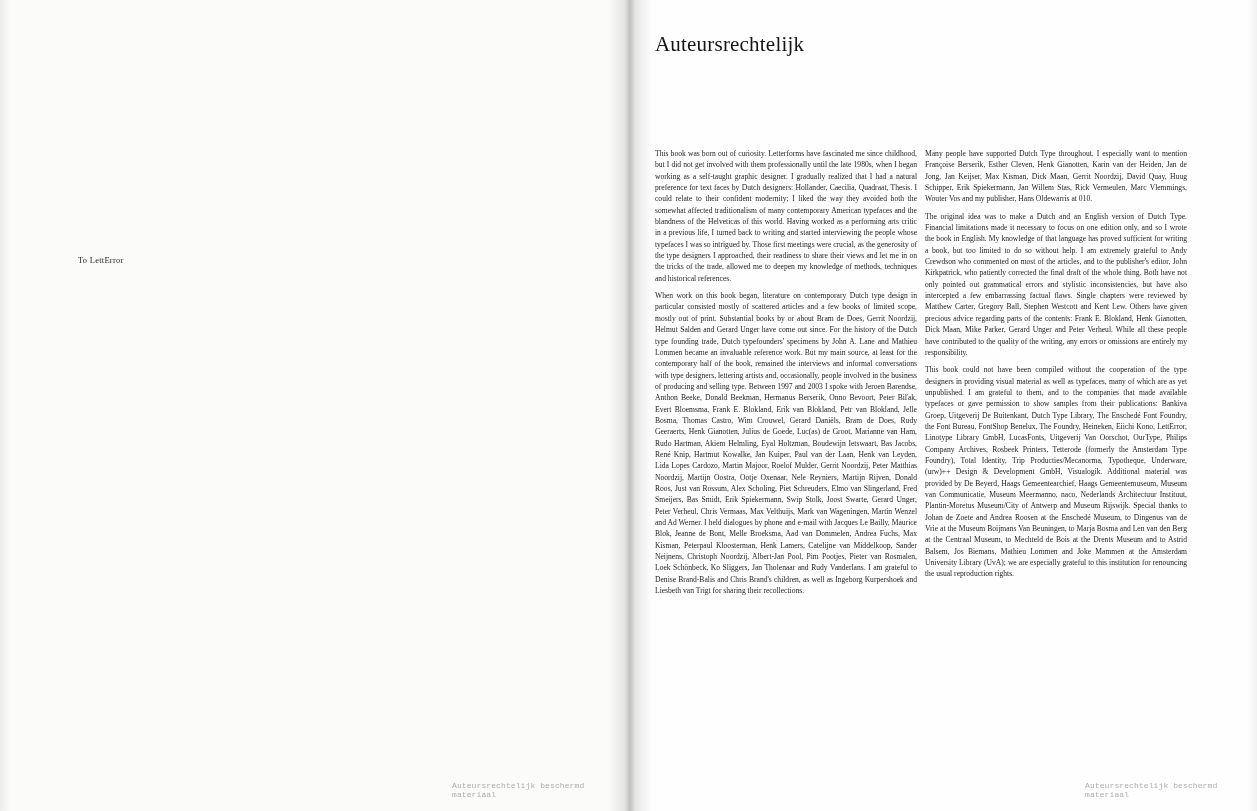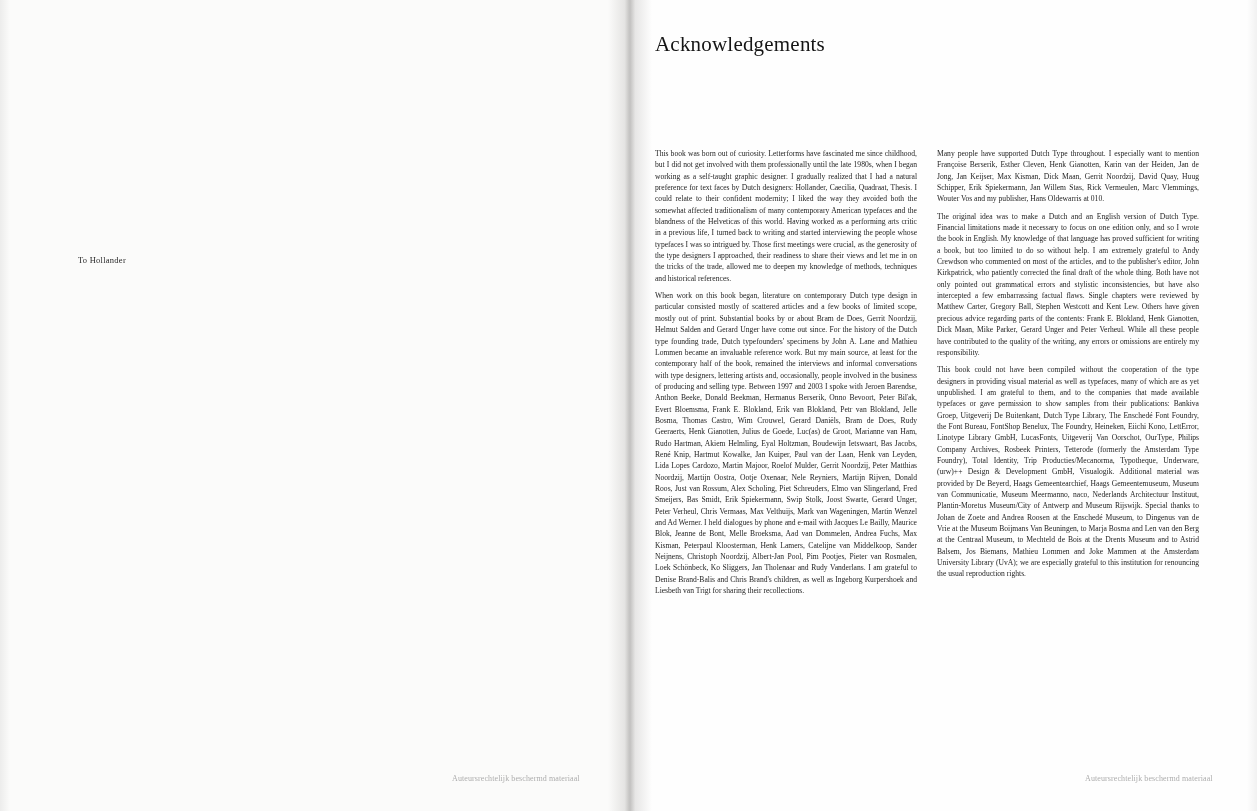--- a/index.html
+++ b/index.html
@@ -89,21 +89,21 @@
     margin: 0;
   }
 
   
   .columns {
     position: absolute;
     left: 655px;
     top: 148px;
     width: 545px;
     display: flex;
-    gap: 20px;
+    gap: 8px;
   }
   .col {
     width: 262px;
   }
   .col p {
     margin: 0;
     font-size: 7.6px;
     line-height: 11.35px;
     text-align: justify;
     text-justify: inter-word;
@@ -111,48 +111,47 @@
     font-family: "Liberation Serif", serif;
     hyphens: manual;
   }
   .col p + p {
     margin-top: 6px;
   }
 
   
   .footer-note {
     position: absolute;
-    bottom: 28px;
+    bottom: 12px;
     font-size: 8px;
     color: #adadad;
-    font-family: Liberation Serif, serif;
+    font-family: Liberation Mono, monospace;
     letter-spacing: 0.1px;
-    text-align: right;
   }
   .footer-left { left: 452px; }
   .footer-right { left: 1085px; }
 </style>
 </head>
 <body>
 
 <div class="spread">
 
   <div class="page page-left">
     <div class="edge-shadow-left"></div>
-    <div class="dedication">To Hollander</div>
+    <div class="dedication">To LettError</div>
     <div class="footer-note footer-left">Auteursrechtelijk beschermd materiaal</div>
   </div>
 
   <div class="page page-right">
     <div class="edge-shadow-right"></div>
   </div>
 
   <div class="gutter"></div>
 
-  <h1 class="chapter-title">Acknowledgements</h1>
+  <h1 class="chapter-title">Auteursrechtelijk</h1>
 
   <div class="columns">
     <div class="col">
       <p>This book was born out of curiosity. Letterforms have fascinated me since childhood, but I did not get involved with them profession­ally until the late 1980s, when I began working as a self-taught graphic designer. I gradually realized that I had a natural preference for text faces by Dutch designers: Hollander, Caecilia, Quadraat, Thesis. I could relate to their confident modernity; I liked the way they avoided both the somewhat affected traditionalism of many contemporary American typefaces and the blandness of the Hel­veticas of this world. Having worked as a performing arts critic in a previous life, I turned back to writing and started interviewing the people whose typefaces I was so intrigued by. Those first meetings were crucial, as the generosity of the type designers I approached, their readiness to share their views and let me in on the tricks of the trade, allowed me to deepen my knowledge of methods, techniques and historical references.</p>
       <p>When work on this book began, literature on contemporary Dutch type design in particular consisted mostly of scattered articles and a few books of limited scope, mostly out of print. Substantial books by or about Bram de Does, Gerrit Noordzij, Helmut Salden and Gerard Unger have come out since. For the history of the Dutch type founding trade, Dutch typefounders' specimens by John A. Lane and Mathieu Lommen became an invaluable reference work. But my main source, at least for the contemporary half of the book, remained the interviews and informal conversations with type designers, lettering artists and, occasionally, people involved in the business of producing and selling type. Between 1997 and 2003 I spoke with Jeroen Barendse, Anthon Beeke, Donald Beekman, Hermanus Berserik, Onno Bevoort, Peter Biľak, Evert Bloemsma, Frank E. Blokland, Erik van Blokland, Petr van Blokland, Jelle Bosma, Thomas Castro, Wim Crouwel, Gerard Daniëls, Bram de Does, Rudy Geeraerts, Henk Gianotten, Julius de Goede, Luc(as) de Groot, Marianne van Ham, Rudo Hartman, Akiem Helmling, Eyal Holtzman, Boudewijn Ietswaart, Bas Jacobs, René Knip, Hartmut Kowalke, Jan Kuiper, Paul van der Laan, Henk van Leyden, Lida Lopes Cardozo, Martin Majoor, Roelof Mulder, Gerrit Noordzij, Peter Matthias Noordzij, Martijn Oostra, Ootje Oxenaar, Nele Reyniers, Martijn Rijven, Donald Roos, Just van Rossum, Alex Scholing, Piet Schreuders, Elmo van Slingerland, Fred Smeijers, Bas Smidt, Erik Spiekermann, Swip Stolk, Joost Swarte, Gerard Unger, Peter Verheul, Chris Vermaas, Max Velthuijs, Mark van Wageningen, Martin Wenzel and Ad Werner. I held dia­logues by phone and e-mail with Jacques Le Bailly, Maurice Blok, Jeanne de Bont, Melle Broeksma, Aad van Dommelen, Andrea Fuchs, Max Kisman, Peterpaul Kloosterman, Henk Lamers, Catelijne van Middelkoop, Sander Neijnens, Christoph Noordzij, Albert-Jan Pool, Pim Pootjes, Pieter van Rosmalen, Loek Schönbeck, Ko Sliggers, Jan Tholenaar and Rudy Vanderlans.  I am grateful to Denise Brand-Balis and Chris Brand's children, as well as Ingeborg Kurpershoek and Liesbeth van Trigt for sharing their recollections.</p>
     </div>
     <div class="col">
       <p>Many people have supported Dutch Type throughout. I especially want to mention Françoise Berserik, Esther Cleven, Henk Gianotten, Karin van der Heiden, Jan de Jong, Jan Keijser, Max Kisman, Dick Maan, Gerrit Noordzij, David Quay, Huug Schipper, Erik Spiekermann, Jan Willem Stas, Rick Vermeulen, Marc Vlemmings, Wouter Vos and my publisher, Hans Oldewarris at 010.</p>
       <p>The original idea was to make a Dutch and an English version of Dutch Type. Financial limitations made it necessary to focus on one edition only, and so I wrote the book in English. My knowledge of that language has proved sufficient for writing a book, but too limit­ed to do so without help. I am extremely grateful to Andy Crewdson who commented on most of the articles, and to the publisher's editor, John Kirkpatrick, who patiently corrected the final draft of the whole thing. Both have not only pointed out grammatical errors and stylistic inconsistencies, but have also intercepted a few embarrassing factual flaws. Single chapters were reviewed by Matthew Carter, Gregory Ball, Stephen Westcott and Kent Lew. Others have given precious advice regarding parts of the contents: Frank E. Blokland, Henk Gianotten, Dick Maan, Mike Parker, Gerard Unger and Peter Verheul. While all these people have con­tributed to the quality of the writing, any errors or omissions are entirely my responsibility.</p>
       <p>This book could not have been compiled without the cooperation of the type designers in providing visual material as well as type­faces, many of which are as yet unpublished. I am grateful to them, and to the companies that made available typefaces or gave per­mission to show samples from their publications: Bankiva Groep, Uitgeverij De Buitenkant, Dutch Type Library, The Enschedé Font Foundry, the Font Bureau, FontShop Benelux, The Foundry, Heineken, Eiichi Kono, LettError, Linotype Library GmbH, LucasFonts, Uitgeverij Van Oorschot, OurType, Philips Company Archives, Rosbeek Printers, Tetterode (formerly the Amsterdam Type Foundry), Total Identity, Trip Producties/Mecanorma, Typotheque, Underware, (urw)++ Design &amp; Development GmbH, Visualogik. Additional material was provided by De Beyerd, Haags Gemeente­archief, Haags Gemeentemuseum, Museum van Communicatie, Museum Meermanno, naco, Nederlands Architectuur Instituut, Plantin-Moretus Museum/City of Antwerp and Museum Rijswijk. Special thanks to Johan de Zoete and Andrea Roosen at the Enschedé Museum, to Dingenus van de Vrie at the Museum Boijmans Van Beuningen, to Marja Bosma and Len van den Berg at the Centraal Museum, to Mechteld de Bois at the Drents Museum and to Astrid Balsem, Jos Biemans, Mathieu Lommen and Joke Mammen at the Amsterdam University Library (UvA); we are especially grateful to this institution for renouncing the usual reproduction rights.</p>

